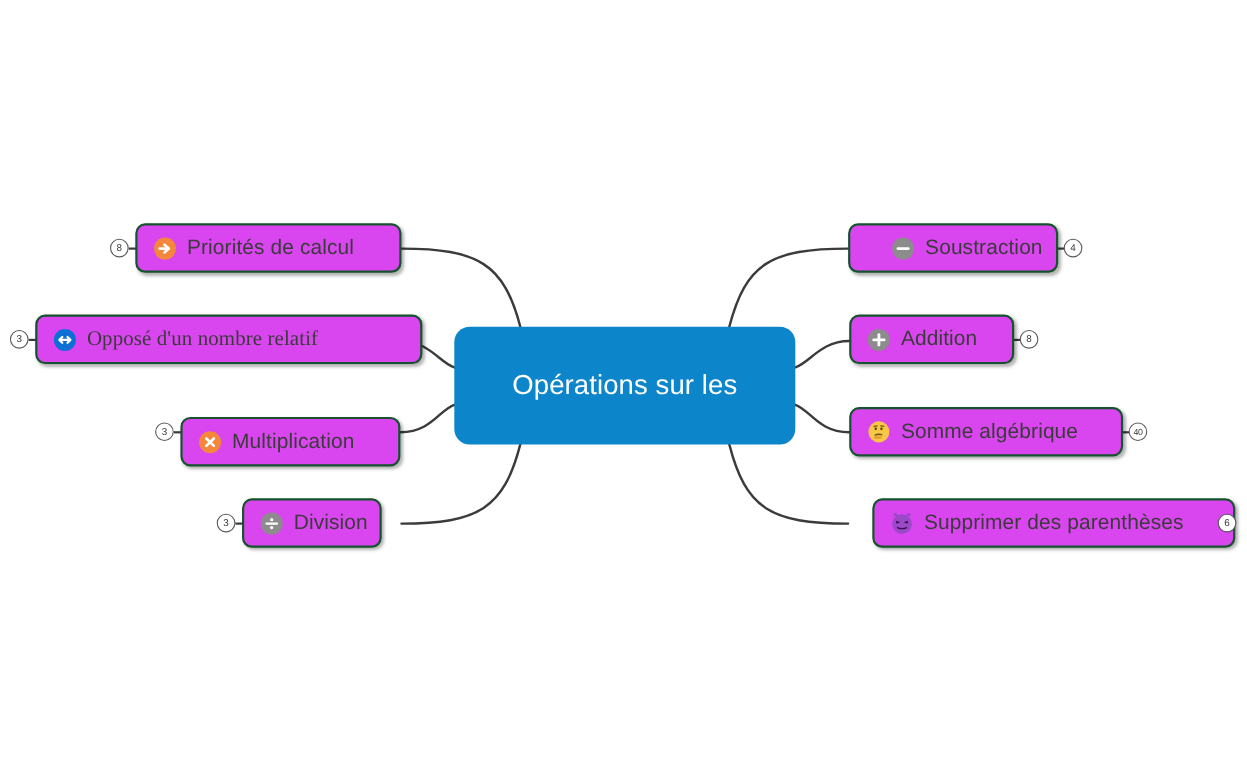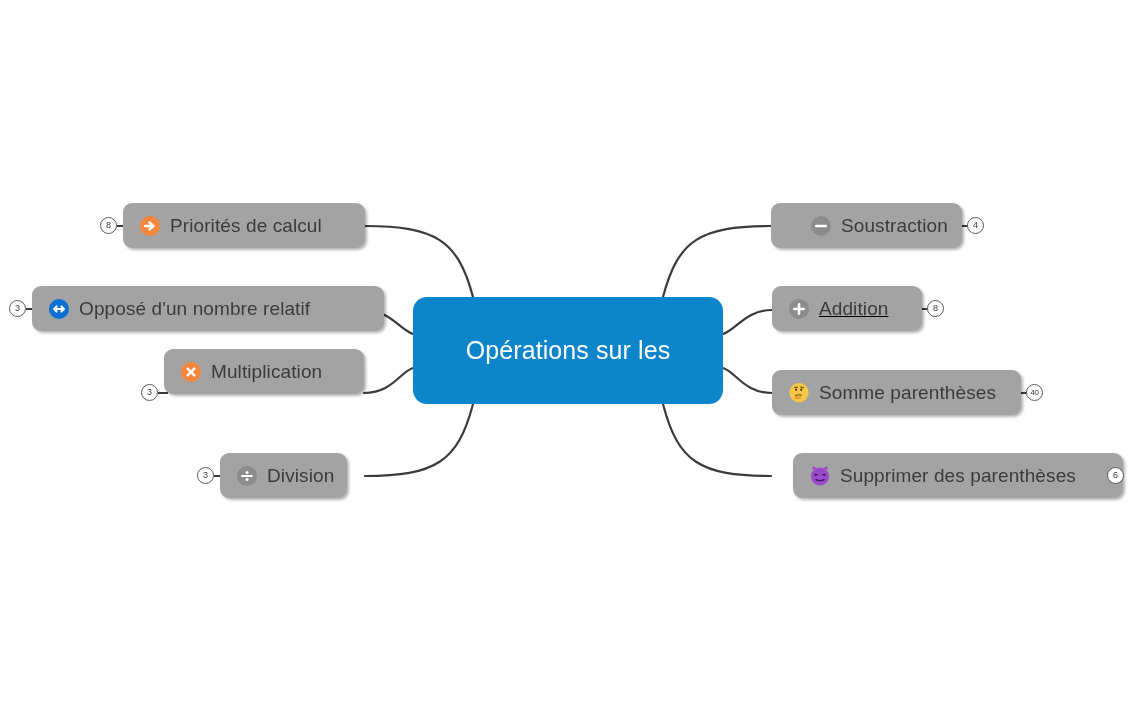--- a/index.html
+++ b/index.html
@@ -54,22 +54,22 @@
     line-height: 1.46;
     font-weight: 400;
     letter-spacing: 0.1px;
     padding: 0 14px;
   }
 
   
   .topic {
     position: absolute;
     height: 45px;
-    background: #a3a3a3;
-    border: 2px solid #a3a3a3;
+    background: #d946ef;
+    border: 2px solid #14532d;
     border-radius: 9px;
     box-sizing: border-box;
     display: flex;
     align-items: center;
     padding: 0 14px;
     box-shadow: 2px 2px 3px rgba(0,0,0,0.30);
     z-index: 4;
   }
   .topic .topic-label {
     font-size: 19px;
@@ -157,35 +157,35 @@
         <path d="M6 11 h7 M10.5 7.5 L14.5 11 L10.5 14.5" fill="none" stroke="#ffffff" stroke-width="2.4" stroke-linecap="round" stroke-linejoin="round"></path>
       </svg>
     </span>
     <span class="topic-label">Priorités de calcul</span>
   </div>
 
   <div class="badge-stub" style="left:26px; top:308px; width:10px;"></div>
   <div class="badge" style="left:9px; top:300px;">
     <span>3</span>
   </div>
-  <div class="topic" style="left:32px; top:286px; width:352px;">
+  <div class="topic" style="left:32px; top:286px; width:352px;font-family:Liberation Serif, serif;">
     <span class="icon-slot">
       <svg width="22" height="22" viewBox="0 0 22 22">
         <circle cx="11" cy="11" r="10" fill="#0b6fd6"></circle>
         <path d="M6 11 h10 M8.6 8.4 L6 11 L8.6 13.6 M13.4 8.4 L16 11 L13.4 13.6" fill="none" stroke="#ffffff" stroke-width="2.1" stroke-linecap="round" stroke-linejoin="round"></path>
       </svg>
     </span>
     <span class="topic-label">Opposé d'un nombre relatif</span>
   </div>
 
   <div class="badge-stub" style="left:158px; top:392px; width:10px;"></div>
   <div class="badge" style="left:141px; top:384px;">
     <span>3</span>
   </div>
-  <div class="topic" style="left:164px; top:349px; width:200px;">
+  <div class="topic" style="left:164px; top:379px; width:200px;">
     <span class="icon-slot">
       <svg width="22" height="22" viewBox="0 0 22 22">
         <circle cx="11" cy="11" r="10" fill="#f5873c"></circle>
         <path d="M7.6 7.6 L14.4 14.4 M14.4 7.6 L7.6 14.4" fill="none" stroke="#ffffff" stroke-width="2.4" stroke-linecap="round"></path>
       </svg>
     </span>
     <span class="topic-label">Multiplication</span>
   </div>
 
   <div class="badge-stub" style="left:214px; top:475px; width:10px;"></div>
@@ -211,21 +211,21 @@
         <path d="M6.3 11 h9.4" stroke="#ffffff" stroke-width="2.6" stroke-linecap="round"></path>
       </svg>
     </span>
     <span class="topic-label">Soustraction</span>
   </div>
   <div class="badge-stub" style="left:961px; top:225px; width:10px;"></div>
   <div class="badge" style="left:967px; top:217px;">
     <span>4</span>
   </div>
 
-  <div class="topic" style="left:772px; top:286px; width:150px;text-decoration:underline;">
+  <div class="topic" style="left:772px; top:286px; width:150px;">
     <span class="icon-slot">
       <svg width="22" height="22" viewBox="0 0 22 22">
         <circle cx="11" cy="11" r="10" fill="#8c8c8c"></circle>
         <path d="M6.3 11 h9.4 M11 6.3 v9.4" stroke="#ffffff" stroke-width="2.6" stroke-linecap="round"></path>
       </svg>
     </span>
     <span class="topic-label">Addition</span>
   </div>
   <div class="badge-stub" style="left:921px; top:308px; width:10px;"></div>
   <div class="badge" style="left:927px; top:300px;">
@@ -236,21 +236,21 @@
     <span class="icon-slot">
       <svg width="22" height="22" viewBox="0 0 22 22">
         <circle cx="11" cy="10.6" r="9.6" fill="#f9c746"></circle>
         <ellipse cx="8.1" cy="7.8" rx="1.05" ry="1.25" fill="#4a3a10"></ellipse>
         <ellipse cx="13.3" cy="7.8" rx="1.05" ry="1.25" fill="#4a3a10"></ellipse>
         <path d="M6.6 5.6 L9.4 5.1 M12.7 5.1 L15.5 5.6" stroke="#6b5415" stroke-width="1.1" stroke-linecap="round"></path>
         <path d="M7.6 13.6 C9.4 12.6 11.6 12.6 13.6 13.2" stroke="#6b5415" stroke-width="1.2" stroke-linecap="round" fill="none"></path>
         <path d="M6.6 15.6 C7.6 13.9 10.3 13.5 12.4 14.2 C13.6 14.6 14.2 15.6 13.4 16.3 C12.2 17.2 8.2 17.4 6.9 16.8 C6.2 16.5 6.2 16 6.6 15.6 Z" fill="#e8a23a"></path>
       </svg>
     </span>
-    <span class="topic-label">Somme parenthèses</span>
+    <span class="topic-label">Somme algébrique</span>
   </div>
   <div class="badge-stub" style="left:1020px; top:392px; width:10px;"></div>
   <div class="badge wide" style="left:1026px; top:384px;">
     <span>40</span>
   </div>
 
   <div class="topic" style="left:772px; top:453px; width:330px;margin-left:21px;">
     <span class="icon-slot">
       <svg width="22" height="22" viewBox="0 0 22 22">
         <path d="M3.2 4.4 C3.0 2.6 3.6 1.6 4.6 1.4 C5.8 1.2 6.9 2.4 7.4 4.0 Z" fill="#9b49c9"></path>

